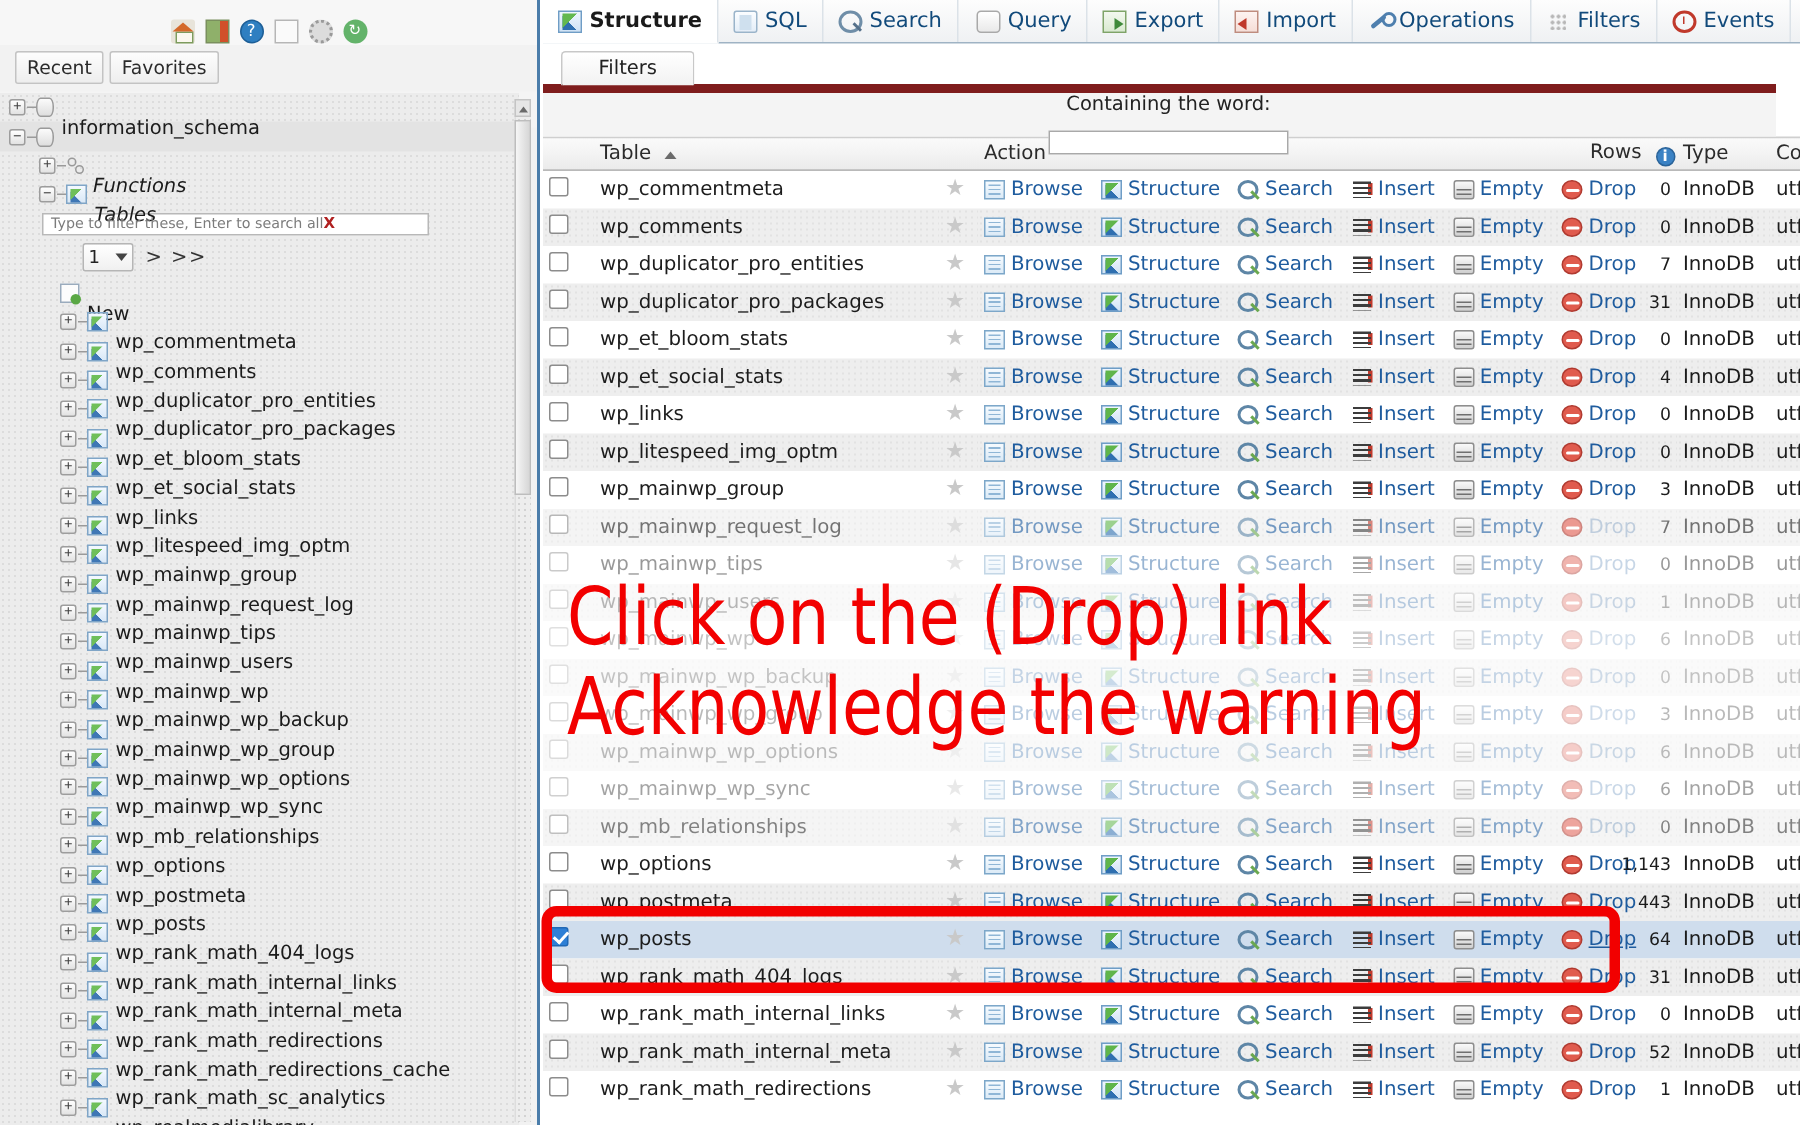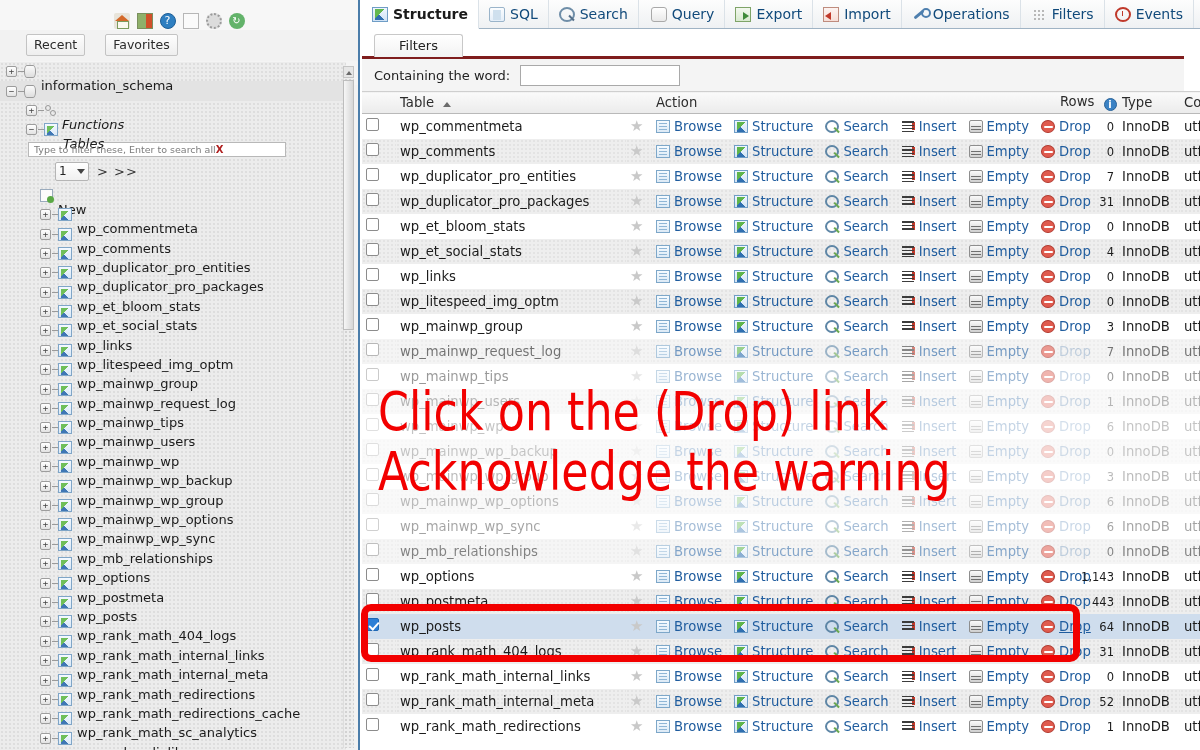--- a/index.html
+++ b/index.html
@@ -41,21 +41,20 @@
     font: 11px/14px "DejaVu Sans", sans-serif; text-align:center; }
   .ic-doc { background:#fafafa; border:1px solid #b6b6b6; }
   .ic-gear { background:#dcdcdc; border-radius:50%; border:2px dotted #9a9a9a; }
   .ic-refresh { background:#63b36a; border-radius:50%; color:#fff; font:10px/16px "DejaVu Sans",sans-serif; text-align:center; }
 
   .side-tabs { display:flex; gap:4px; padding: 4px 8px 5px 10px; background:#f2f2f2; }
   .side-tab {
     font-size: 12.5px; color:#2b2b2b; padding: 2px 7px 3px;
     border: 1px solid #c3c3c3; border-radius: 2px;
     background: linear-gradient(#fdfdfd,#eeeeee);
-    margin-left: 16px;
   }
   .side-link-row { height: 24px; position: relative; background:#f4f4f4; }
   .chain-icon { position: absolute; right: 24px; top: 5px; width: 16px; height: 10px;
     font: 12px/10px "DejaVu Sans", sans-serif; color:#777; letter-spacing:-2px; }
 
   #tree {
     position: absolute; left:0; top: 62px; width: 346px; bottom: 0;
     background-color: #ececec;
     background-image: radial-gradient(#dcdcdc 0.7px, transparent 0.8px);
     background-size: 4px 4px;
@@ -145,22 +144,22 @@
   .ti-events::after{content:"";position:absolute;left:5px;top:2px;width:1.5px;height:5px;background:#c0392b;}
 
   #filters-zone { position:relative; height: 62px; }
   .filters-tab {
     position:absolute; left:12px; top:5px; padding: 3px 24px 4px; font-size: 13px; color:#222;
     background: linear-gradient(#ffffff,#f2f2f2); border:1px solid #c8c8c8; border-bottom:none;
     border-radius: 3px 3px 0 0; z-index:2;
   }
   .filters-body {
     position:absolute; left:0; right:16px; top:27px; height: 35px;
-    border-top:3px solid #7f1d1d; background:#f4f4f4;
-    display:flex; align-items:center; padding-left: 12px; gap: 10px;
+    border-top:6px solid #7f1d1d; background:#f4f4f4;
+    display:flex; align-items:center; padding-left: 12px; gap: 10px; flex-direction: column;
   }
   .filters-body .lab { font-size: 13px; color:#222; }
   .filters-body input {
     width: 160px; height: 21px; border:1px solid #a9a9a9; background:#fff;
     font-size: 12px; padding: 0 4px; outline:none;
   }
 
   
   #tbl { width: 100%; border-collapse: collapse; table-layout: fixed; font-size: 13.2px; }
   #tbl th {

